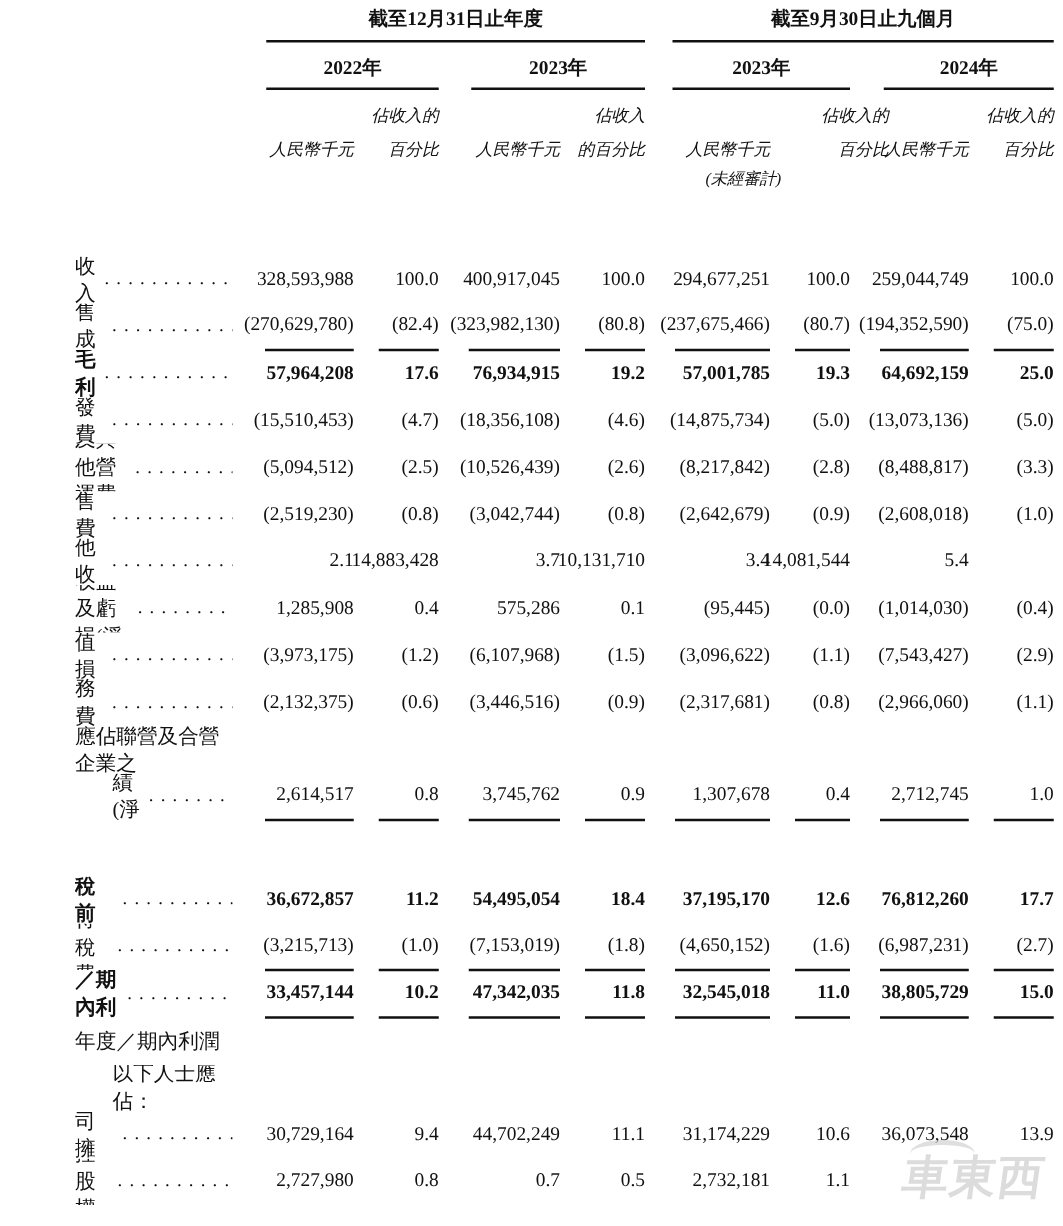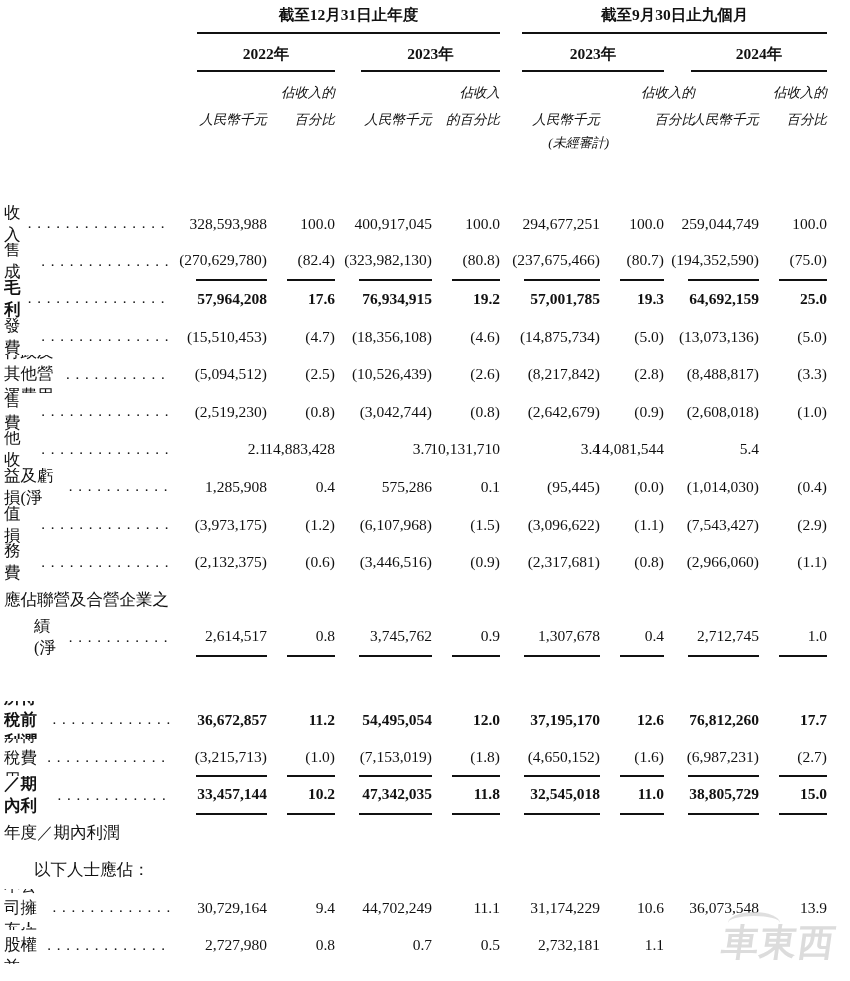--- a/index.html
+++ b/index.html
@@ -5,21 +5,21 @@
   :root{
     --cols: 168px 95px 68px 97px 68px 100px 64px 95px 68px;
     --ink: #111111;
   }
   html,body{margin:0;padding:0;background:#ffffff;}
   body{width:850px;height:981px;overflow:hidden;
        font-family:"Liberation Serif","DejaVu Serif",serif;color:var(--ink);}
   .page{position:relative;width:850px;height:981px;background:#ffffff;}
 
   .grid{display:grid;grid-template-columns:var(--cols);
-        padding-left:4px;padding-right:17px;align-items:end;}
+        padding-left:20px;padding-right:17px;align-items:end;}
 
   
   .g-titles{height:34px;}
   .gt{font-weight:bold;font-size:15.5px;text-align:center;
       border-bottom:2px solid var(--ink);padding-bottom:6px;align-self:end;}
   .gt1{grid-column:2 / span 4;margin-left:25px;}
   .gt2{grid-column:6 / span 4;margin-left:22px;}
 
   .g-years{height:38px;}
   .yr{font-weight:bold;font-size:15.5px;text-align:center;
@@ -35,21 +35,21 @@
   .sub{font-style:italic;font-size:13.5px;text-align:right;align-self:end;}
   .c2{grid-column:2}.c3{grid-column:3}.c4{grid-column:4}.c5{grid-column:5}
   .c6{grid-column:6}.c7{grid-column:7}.c8{grid-column:8}.c9{grid-column:9}
   .shift-r{margin-right:-31px;}
   .note{font-style:italic;font-size:13px;text-align:right;margin-right:-9px;padding-top:5px;}
   .hspacer{height:49px;}
 
   
   .row{height:37.6px;align-items:center;}
   .cell{display:flex;align-items:center;justify-content:flex-end;height:100%;}
-  .lblcell{justify-content:flex-start;overflow:hidden;font-size:16.5px;}
+  .lblcell{justify-content:flex-start;overflow:hidden;font-size:16.5px;margin-left:40px;}
   .indent{padding-left:30px;}
   .val{font-size:15.5px;}
   .bold .val,.bold .lbl-text{font-weight:bold;}
   .dots{flex:1 1 auto;overflow:hidden;white-space:nowrap;margin:0 2px 0 7px;
         font-size:15px;color:var(--ink);}
   .dots::after{content:". . . . . . . . . . . . . . . . . . . . . . . . . . . . . .";
         letter-spacing:1px;}
   .u{border-bottom:2px solid var(--ink);}
   .amt.u{margin-left:24px;}
   .pct.u{margin-left:20px;}
@@ -274,21 +274,21 @@
   </div>
       <div class="vspacer" style="height: 45px;"></div>
       <div class="grid row bold">
     <div class="cell lblcell">
       <span class="lbl-text">所得稅前利潤</span>
       <span class="dots"></span>
     </div>
     <div class="cell val amt">36,672,857</div>
     <div class="cell val pct">11.2</div>
     <div class="cell val amt">54,495,054</div>
-    <div class="cell val pct">12.0</div>
+    <div class="cell val pct">18.4</div>
     <div class="cell val amt">37,195,170</div>
     <div class="cell val pct">12.6</div>
     <div class="cell val amt">76,812,260</div>
     <div class="cell val pct">17.7</div>
   </div>
       <div class="grid row">
     <div class="cell lblcell">
       <span class="lbl-text">所得稅費用</span>
       <span class="dots"></span>
     </div>

